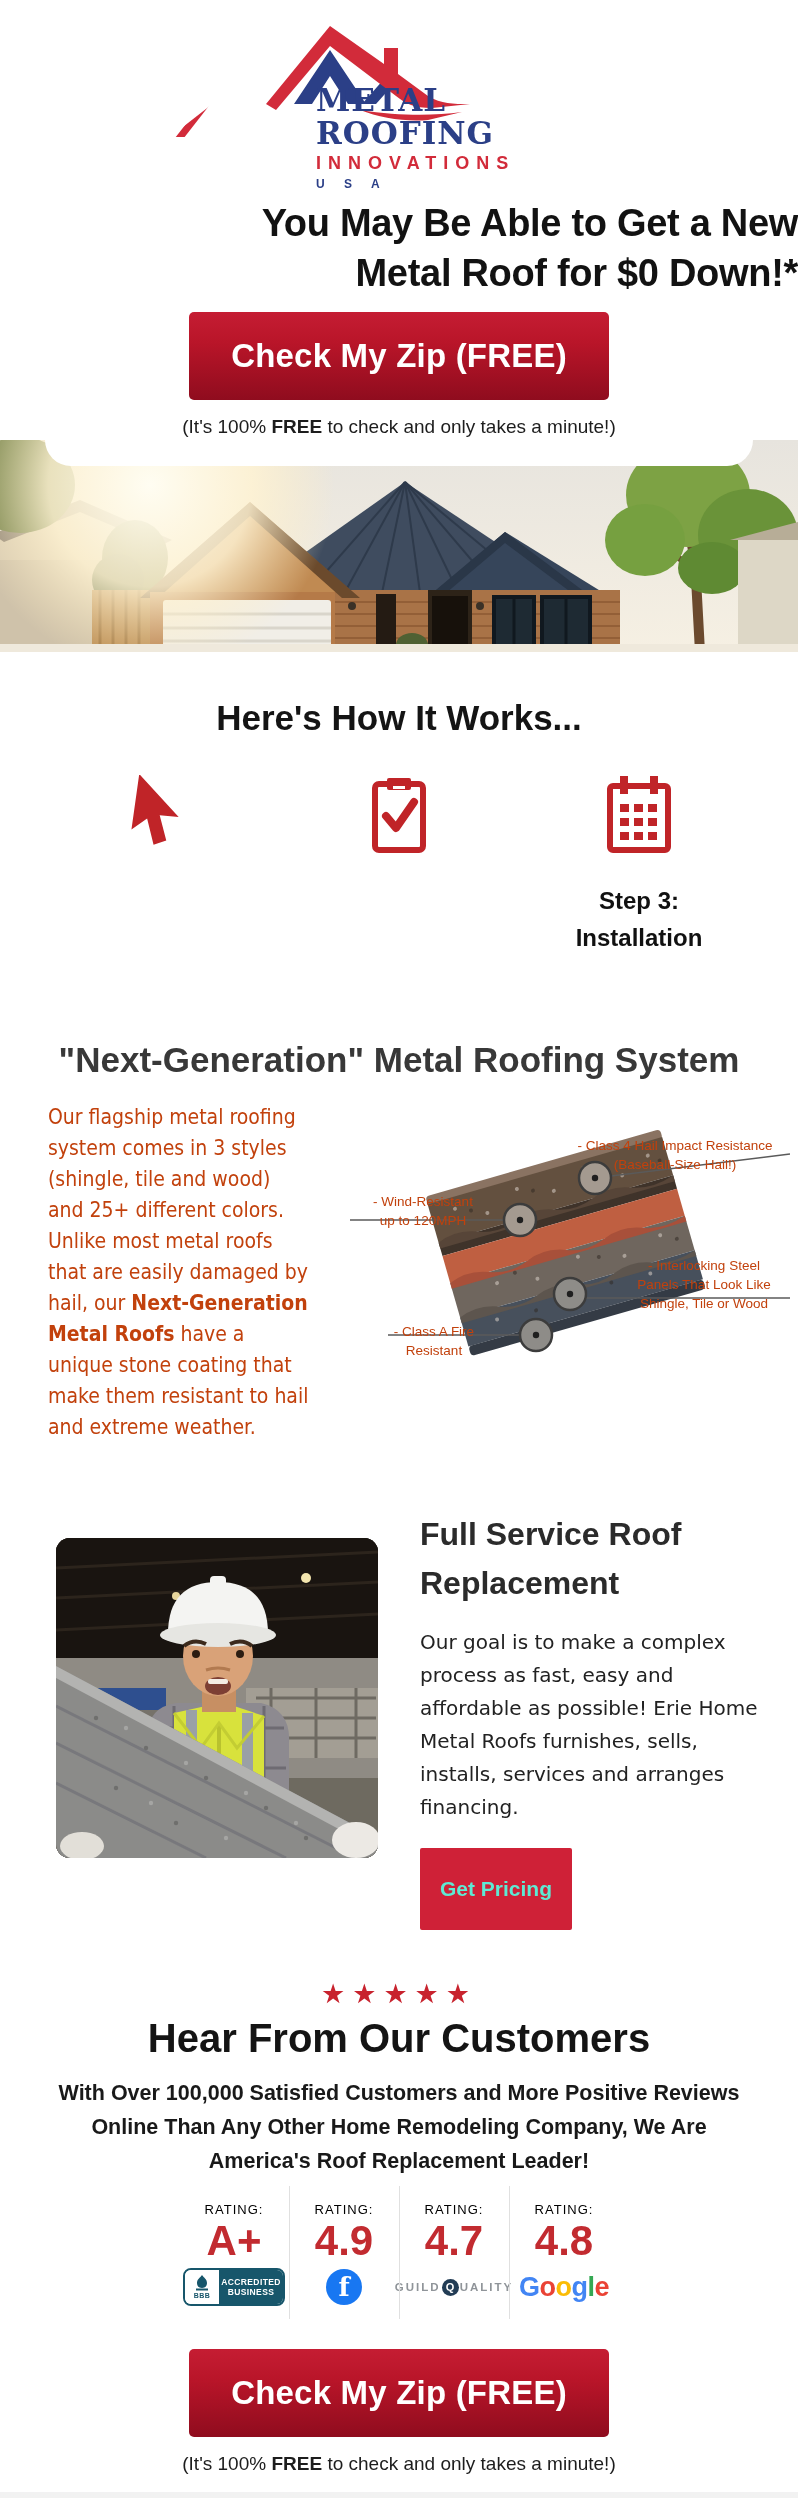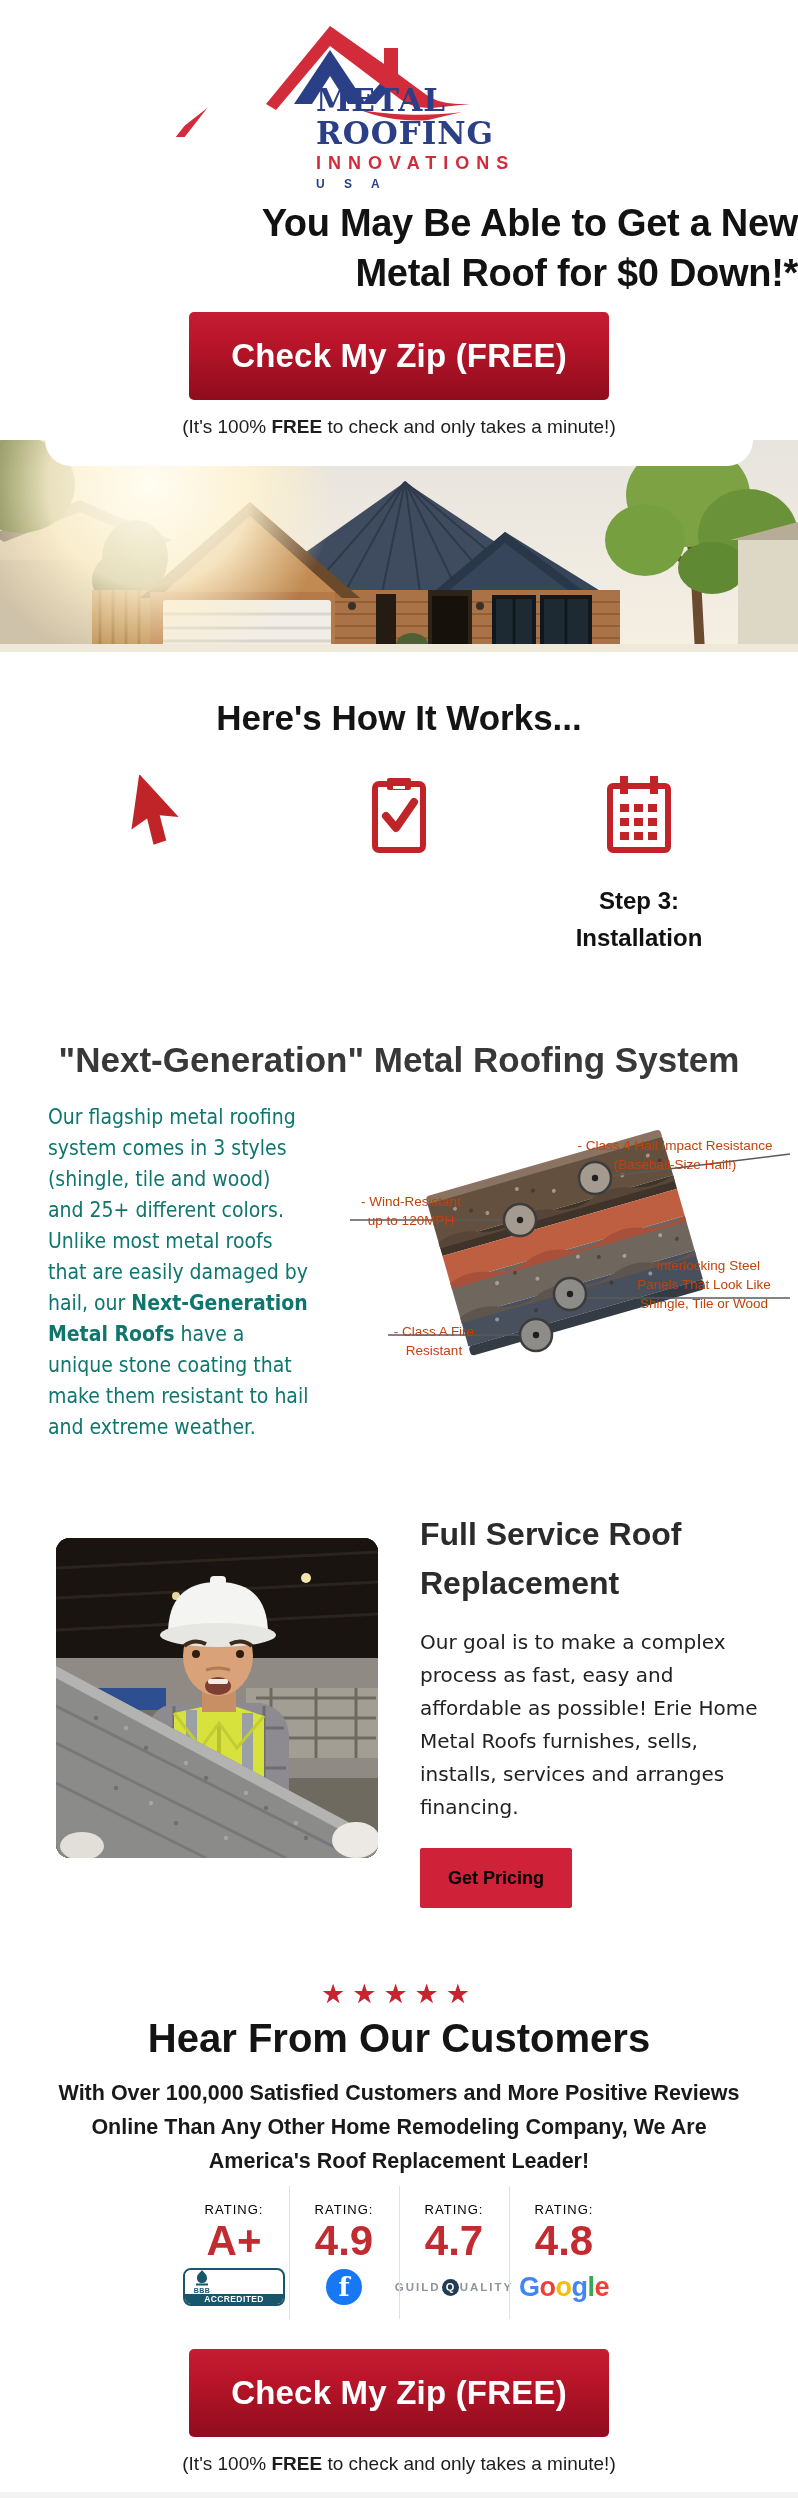--- a/index.html
+++ b/index.html
@@ -34,52 +34,52 @@
   .h2 { text-align:center; font-weight:800; color:#141414; }
   .h2-works { margin-top:42px; font-size:35px; line-height:48px; }
   .steps-row { margin:32px auto 0; width:700px; display:flex; justify-content:space-between; }
   .step-col { width:220px; text-align:center; }
   .step-icon { height:80px; display:flex; align-items:center; justify-content:center; }
   .step-label { margin-top:28px; font-size:24px; line-height:37px; font-weight:bold; color:#111; }
 
   
   .h2-nextgen { margin-top:80px; font-size:35px; line-height:48px; color:#383838; }
   .roof-cols { margin-top:14px; display:flex; padding-left:48px; height:300px; }
-  .roof-para { width:262px; font-size:21px; line-height:31px; color:#0f766e; padding-top:4px; font-family:"DejaVu Sans", sans-serif; font-stretch:condensed; }
+  .roof-para { width:262px; font-size:21px; line-height:31px; color:#c2410c; padding-top:4px; font-family:"DejaVu Sans", sans-serif; font-stretch:condensed; }
   .roof-para b { font-weight:bold; }
   .diagram { position:relative; width:458px; height:300px; margin-left:30px; }
   .diagram svg { position:absolute; left:0; top:0; }
   .callout { position:absolute; font-size:13.5px; line-height:19px; color:#c2410c; text-align:center;margin-top:32px; }
   .co-1 { right:2px; top:6px; width:242px; }
-  .co-2 { left:0; top:62px; width:142px; }
+  .co-2 { left:12px; top:62px; width:142px; }
   .co-3 { right:2px; top:126px; width:184px; }
   .co-4 { left:26px; top:192px; width:136px; }
 
   
   .service { margin-top:140px; display:flex; padding-left:56px; height:320px; }
   .service-photo { width:322px; height:320px; border-radius:14px; overflow:hidden; flex:none; background:#241d18; }
   .service-right { margin-left:42px; margin-top:-28px; width:345px; }
   .service-title { font-size:32px; line-height:49px; font-weight:800; color:#2b2b2b; }
   .service-para { margin-top:18px; font-size:20px; line-height:33px; color:#222; font-family:"DejaVu Sans", sans-serif; }
-  .pricing-button { margin-top:24px; width:152px; height:60px; border:none; cursor:pointer; background:#cf2137; color:#000000; font-family:"Liberation Sans",sans-serif; font-size:18px; font-weight:bold; border-radius:2px; }
+  .pricing-button { margin-top:24px; width:152px; height:82px; border:none; cursor:pointer; background:#cf2137; color:#5eead4; font-family:"Liberation Sans",sans-serif; font-size:21px; font-weight:bold; border-radius:2px; }
 
   
   .stars { margin-top:120px; text-align:center; font-size:27px; letter-spacing:7px; color:#c8232e; height:30px; }
   .h2-hear { margin-top:4px; font-size:40px; line-height:52px; }
   .hear-sub { margin:12px auto 0; width:716px; text-align:center; font-size:21.5px; line-height:34px; font-weight:600; color:#191919; }
   .ratings { position:relative; margin:10px auto 0; width:440px; height:125px; display:flex; }
   .rating-col { width:110px; text-align:center; padding-top:14px; }
   .rating-label { font-size:13px; letter-spacing:1px; color:#000000; font-weight:normal; }
   .rating-value { margin-top:2px; font-size:42px; line-height:44px; font-weight:800; color:#c22b30; }
   .rating-logo { margin-top:4px; height:40px; display:flex; align-items:center; justify-content:center; }
   .divider { position:absolute; top:-2px; bottom:-6px; width:1px; background:#e0e0e0; }
   .dv1 { left:110px; } .dv2 { left:220px; } .dv3 { left:330px; }
 
   
-  .bbb-badge { display:flex; width:102px; height:38px; border:2px solid #17566b; border-radius:8px; overflow:hidden; background:#fff;flex-direction:column; }
+  .bbb-badge { display:flex; width:102px; height:38px; border:2px solid #17566b; border-radius:8px; overflow:hidden; background:#fff; }
   .bbb-left { width:34px; background:#fff; display:flex; flex-direction:column; align-items:center; justify-content:center; }
   .bbb-left .bbb-txt { font-size:7px; font-weight:bold; color:#17566b; letter-spacing:0.5px; margin-top:-1px; }
   .bbb-right { flex:1; background:#17566b; color:#fff; display:flex; flex-direction:column; align-items:center; justify-content:center; font-size:8.5px; font-weight:bold; letter-spacing:0.4px; line-height:10px; }
   
   .fb-circle { width:36px; height:36px; border-radius:50%; background:#1877f2; color:#fff; font-weight:bold; font-size:26px; display:flex; align-items:center; justify-content:center; font-family:"DejaVu Serif", serif; }
   
   .guild { font-size:11.5px; font-weight:bold; letter-spacing:2px; color:#8f9499; display:flex; align-items:center; }
   .guild-q { display:inline-flex; width:17px; height:17px; border-radius:50%; background:#223c55; color:#fff; font-size:11px; align-items:center; justify-content:center; letter-spacing:0; margin:0 1px; }
   
   .google { font-size:27px; font-weight:bold; letter-spacing:-0.5px; }

